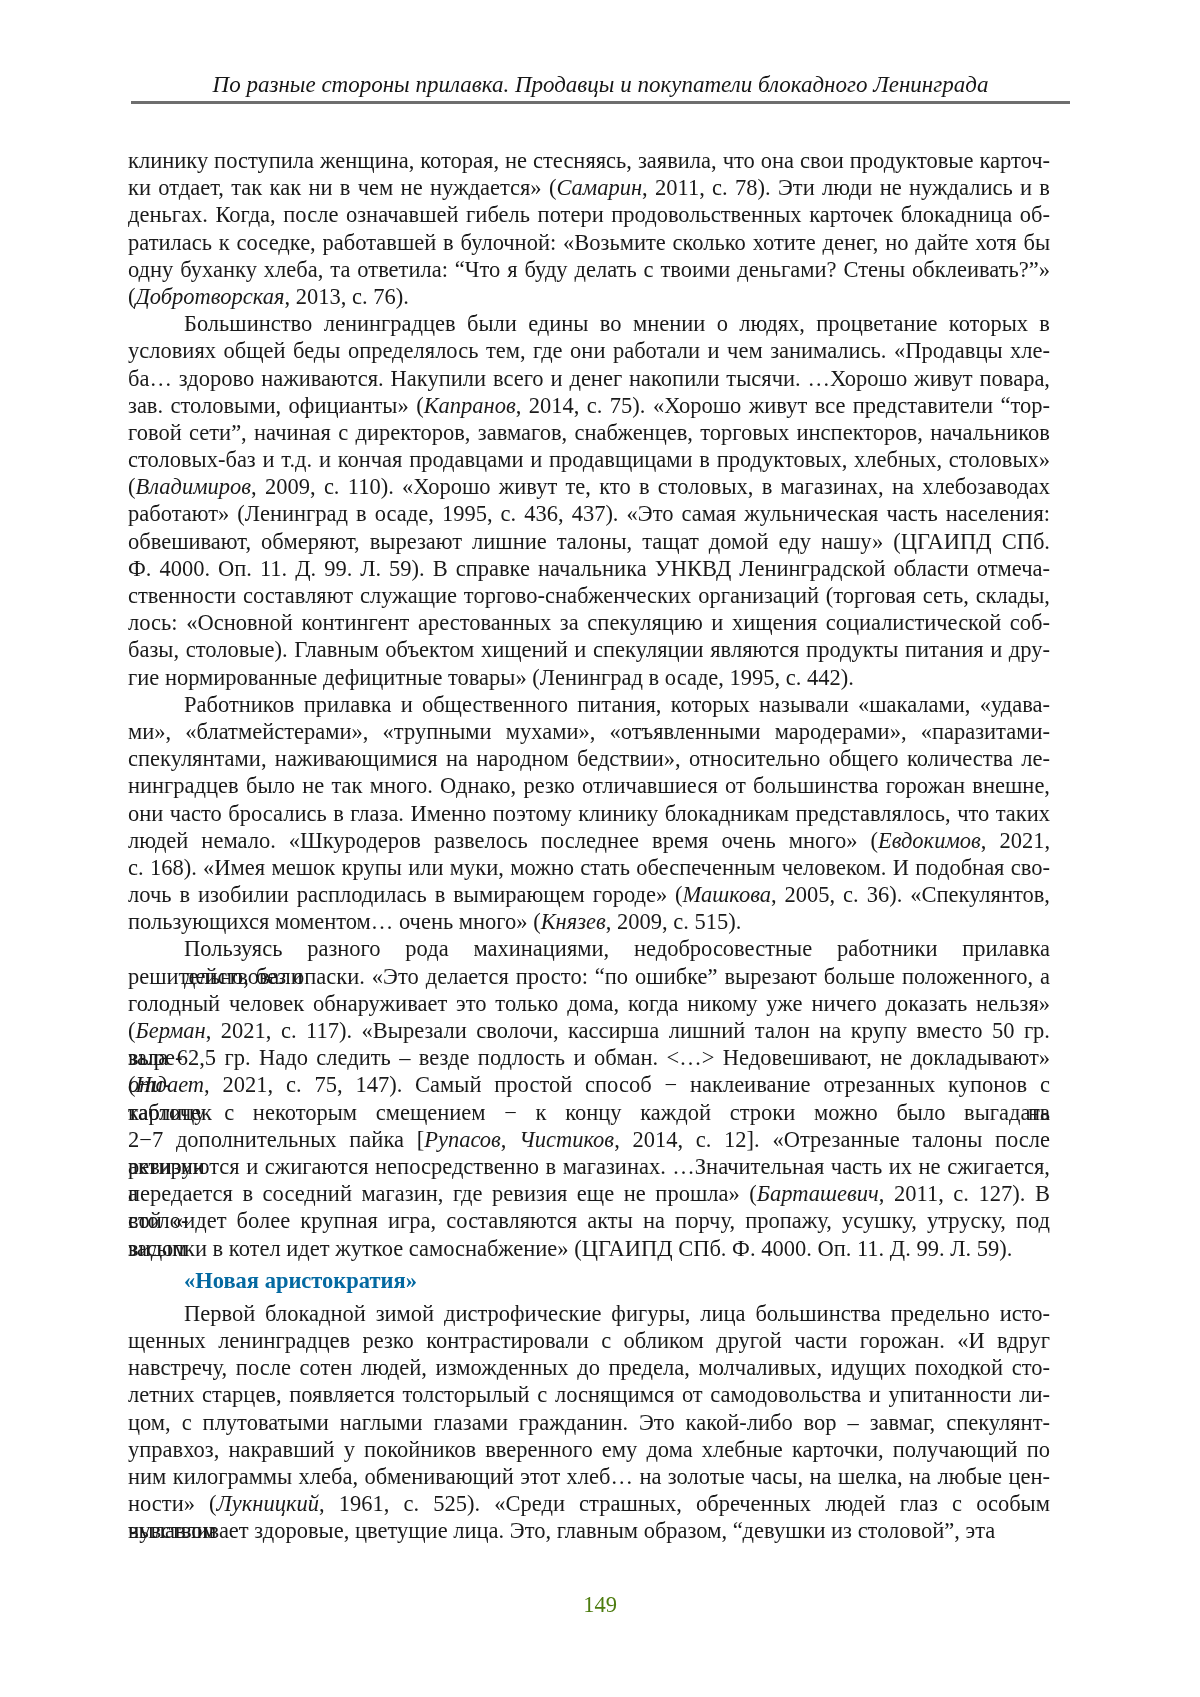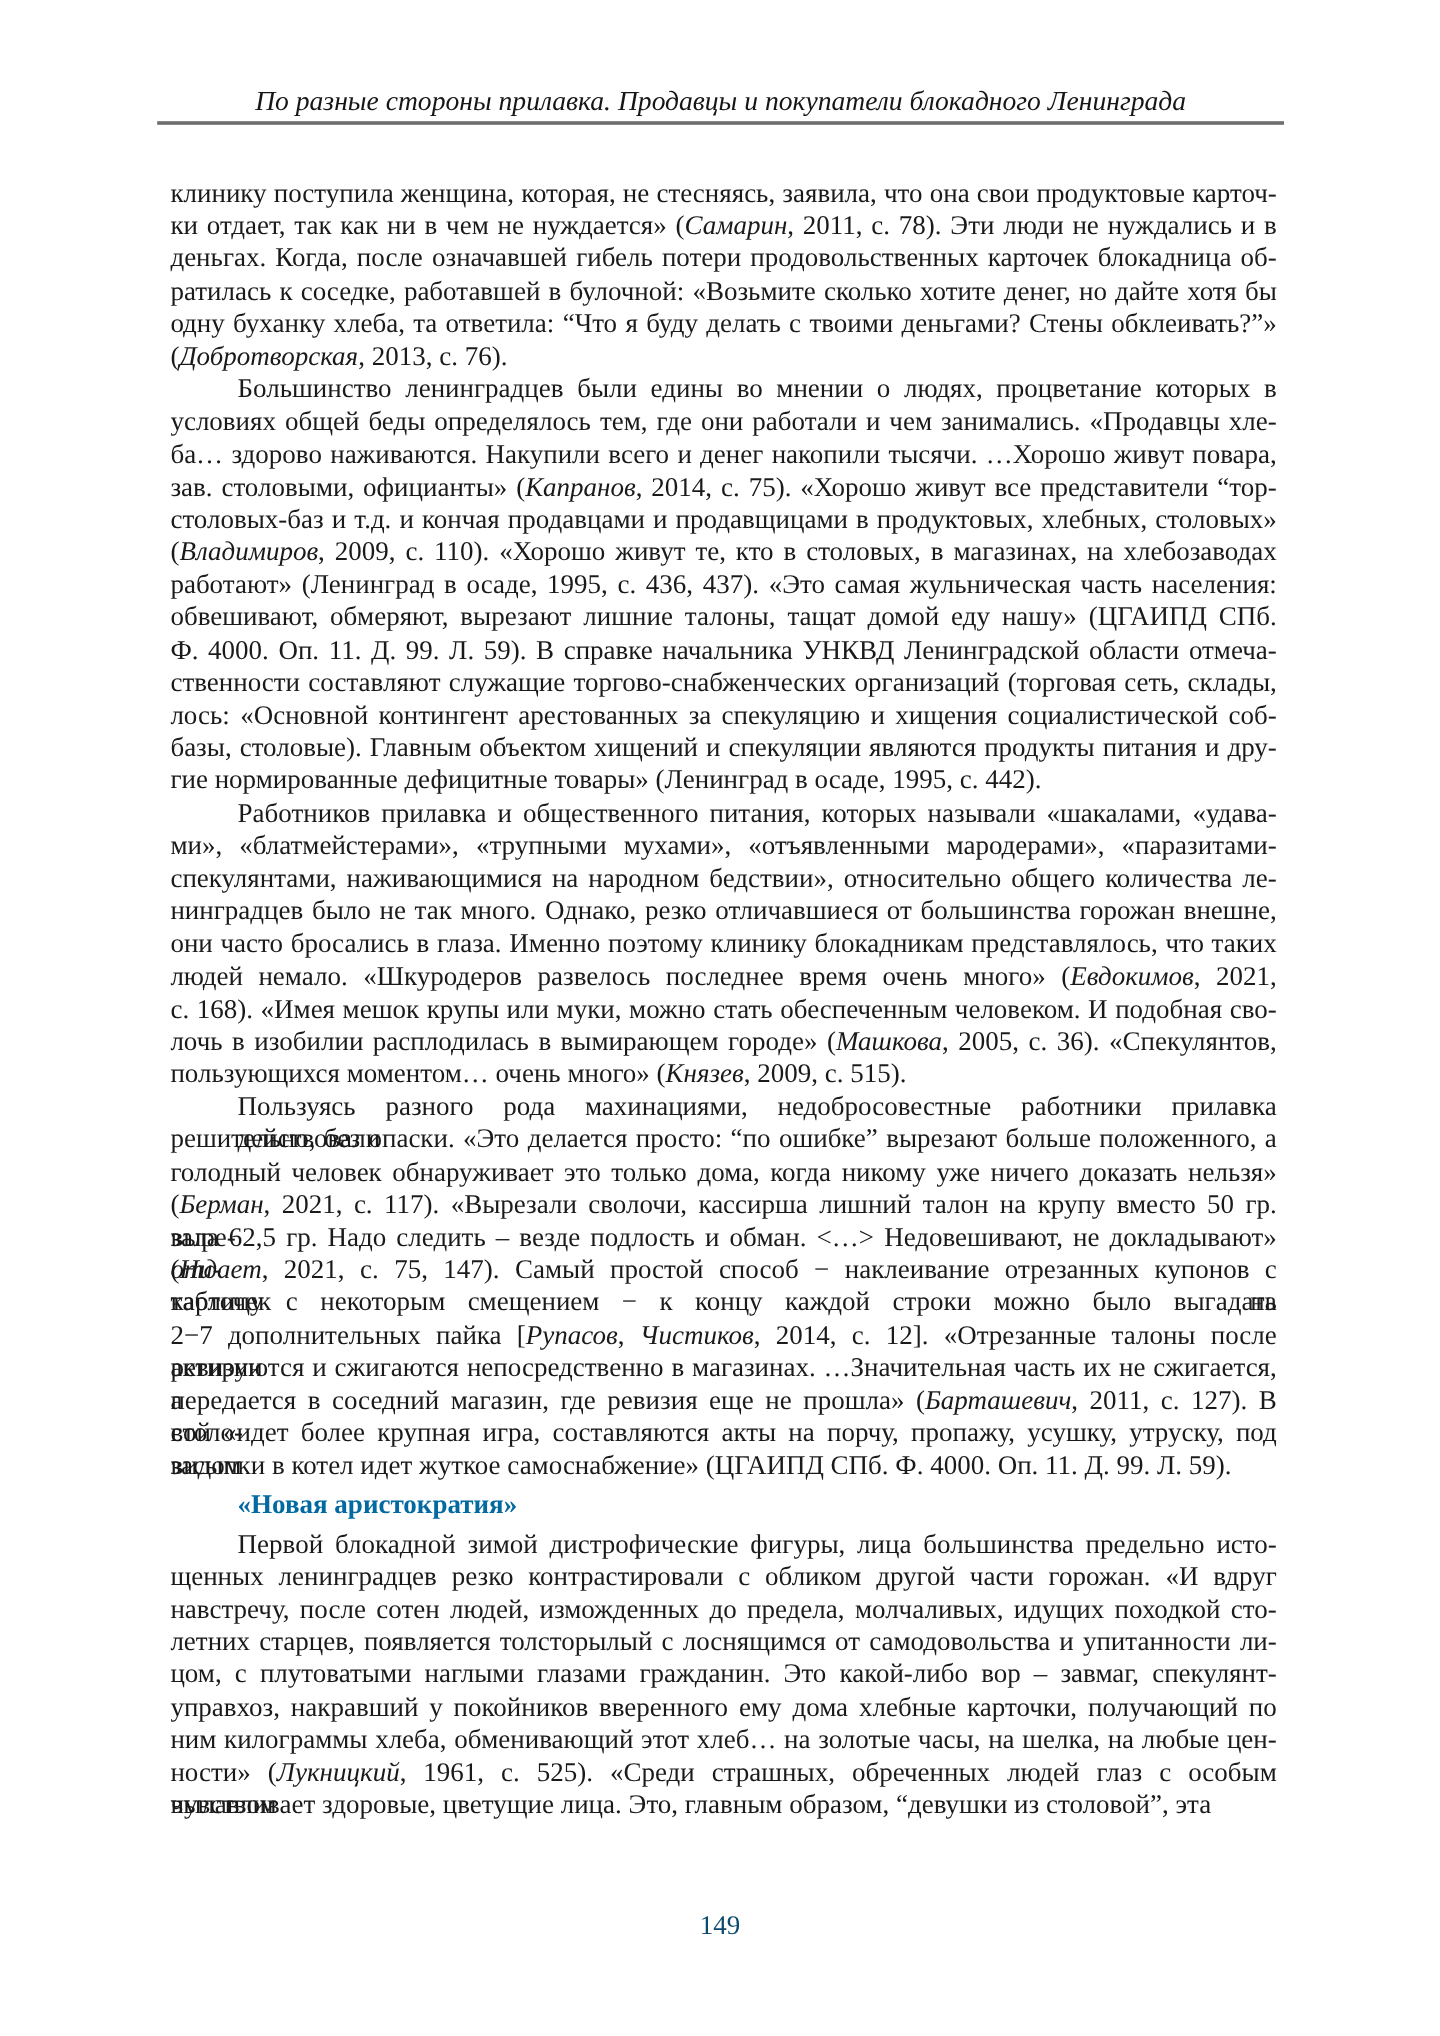--- a/index.html
+++ b/index.html
@@ -20,21 +20,21 @@
     line-height: 28px;
     color: #161616;
     white-space: nowrap;
   }
   .header-rule {
     position: absolute; left: 131px; width: 939px; top: 101px;
     height: 3px; background: #6e6e6e;
   }
 
   .text-column {
-    position: absolute; left: 142px; width: 922px; top: 147px;
+    position: absolute; left: 128px; width: 922px; top: 147px;
     font-size: 22.5px;
   }
   .line {
     line-height: 27.2px;
     height: 27.2px;
     text-align: justify;
     text-align-last: justify;
     overflow: visible;
   }
   .line.last { text-align-last: left; }
@@ -46,41 +46,42 @@
     margin: 5px 0 6px 0;
     font-size: 22.5px;
     color: #0369a1;
   }
   .line i, .line span { font-kerning: normal; }
 
   .page-number {
     position: absolute; top: 1592px; left: 0; width: 1200px;
     text-align: center;
     font-size: 22.5px;
-    color: #0c4a6e;
+    color: #4d7c0f;
   }
 </style>
 </head>
 <body>
 
 <div class="sheet">
   <div class="running-header">По разные стороны прилавка. Продавцы и покупатели блокадного Ленинграда</div>
   <div class="header-rule"></div>
 
   <div class="text-column" id="text-column">
       <div class="line"><span>клинику поступила женщина, которая, не стесняясь, заявила, что она свои продуктовые карточ-</span></div>
       <div class="line"><span>ки отдает, так как ни в чем не нуждается» (</span><i>Самарин</i><span>, 2011, с. 78). Эти люди не нуждались и в</span></div>
       <div class="line"><span>деньгах. Когда, после означавшей гибель потери продовольственных карточек блокадница об-</span></div>
       <div class="line"><span>ратилась к соседке, работавшей в булочной: «Возьмите сколько хотите денег, но дайте хотя бы</span></div>
       <div class="line"><span>одну буханку хлеба, та ответила: “Что я буду делать с твоими деньгами? Стены обклеивать?”»</span></div>
       <div class="line last"><span>(</span><i>Добротворская</i><span>, 2013, с. 76).</span></div>
       <div class="line indent"><span>Большинство ленинградцев были едины во мнении о людях, процветание которых в</span></div>
       <div class="line"><span>условиях общей беды определялось тем, где они работали и чем занимались. «Продавцы хле-</span></div>
       <div class="line"><span>ба… здорово наживаются. Накупили всего и денег накопили тысячи. …Хорошо живут повара,</span></div>
       <div class="line"><span>зав. столовыми, официанты» (</span><i>Капранов</i><span>, 2014, с. 75). «Хорошо живут все представители “тор-</span></div>
+      <div class="line"><span>говой сети”, начиная с директоров, завмагов, снабженцев, торговых инспекторов, начальников</span></div>
       <div class="line"><span>столовых-баз и т.д. и кончая продавцами и продавщицами в продуктовых, хлебных, столовых»</span></div>
       <div class="line"><span>(</span><i>Владимиров</i><span>, 2009, с. 110). «Хорошо живут те, кто в столовых, в магазинах, на хлебозаводах</span></div>
       <div class="line"><span>работают» (Ленинград в осаде, 1995, с. 436, 437).  «Это самая жульническая часть населения:</span></div>
       <div class="line"><span>обвешивают, обмеряют, вырезают лишние талоны, тащат домой еду нашу» (ЦГАИПД СПб.</span></div>
       <div class="line"><span>Ф. 4000. Оп. 11. Д. 99. Л. 59). В справке начальника УНКВД Ленинградской области отмеча-</span></div>
       <div class="line"><span>ственности составляют служащие торгово-снабженческих организаций (торговая сеть, склады,</span></div>
       <div class="line"><span>лось: «Основной контингент арестованных за спекуляцию и хищения социалистической соб-</span></div>
       <div class="line"><span>базы, столовые). Главным объектом хищений и спекуляции являются продукты питания и дру-</span></div>
       <div class="line last"><span>гие нормированные дефицитные товары» (Ленинград в осаде, 1995, с. 442).</span></div>
       <div class="line indent"><span>Работников прилавка и общественного питания, которых называли «шакалами, «удава-</span></div>

